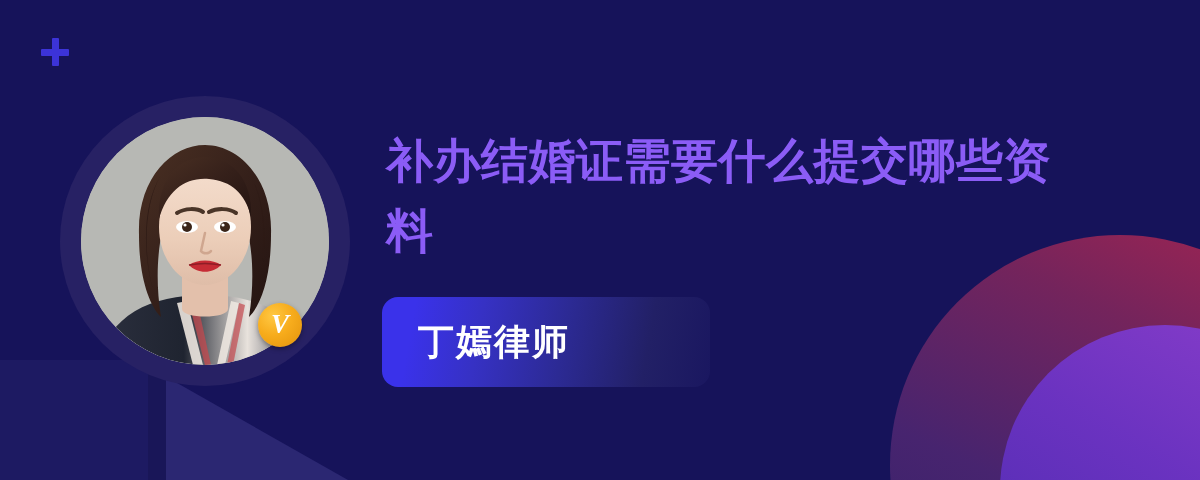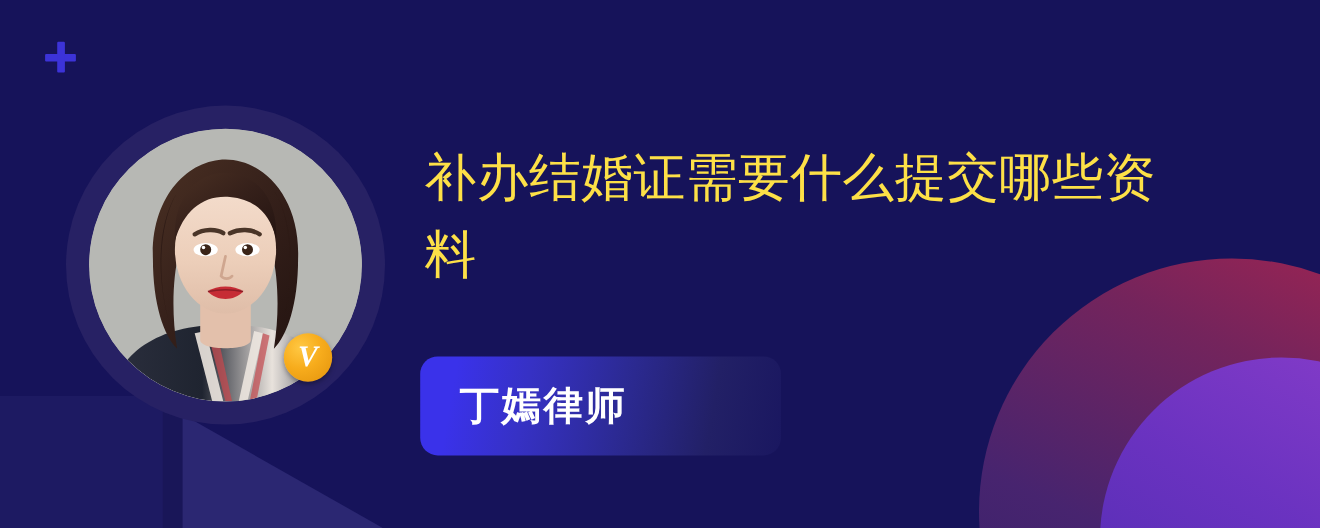--- a/index.html
+++ b/index.html
@@ -113,37 +113,36 @@
     font-size: 27px;
     line-height: 1;
     transform: translateY(-1px);
   }
 
   
   .title {
     position: absolute;
     left: 386px; top: 126px;
     width: 700px;
-    color: #fde047;
+    color: #8b5cf6;
     font-size: 47px;
-    font-weight: 400;
+    font-weight: 700;
     line-height: 70px;
     letter-spacing: 0.5px;
     white-space: pre-wrap;
   }
 
   .name-badge {
     position: absolute;
     left: 382px; top: 297px;
     width: 328px; height: 90px;
     border-radius: 16px;
     background: linear-gradient(100deg, #3a32ea 0%, #3a32ea 10%, #3631c4 30%, #2c2a94 55%, #222066 80%, #1a1760 100%);
     display: flex;
     align-items: center;
-    margin-top: 27px;
   }
   .name-badge .name-text {
     color: #ffffff;
     font-size: 36px;
     font-weight: 700;
     letter-spacing: 2px;
     margin-left: 36px;
   }
 </style>
 </head>

